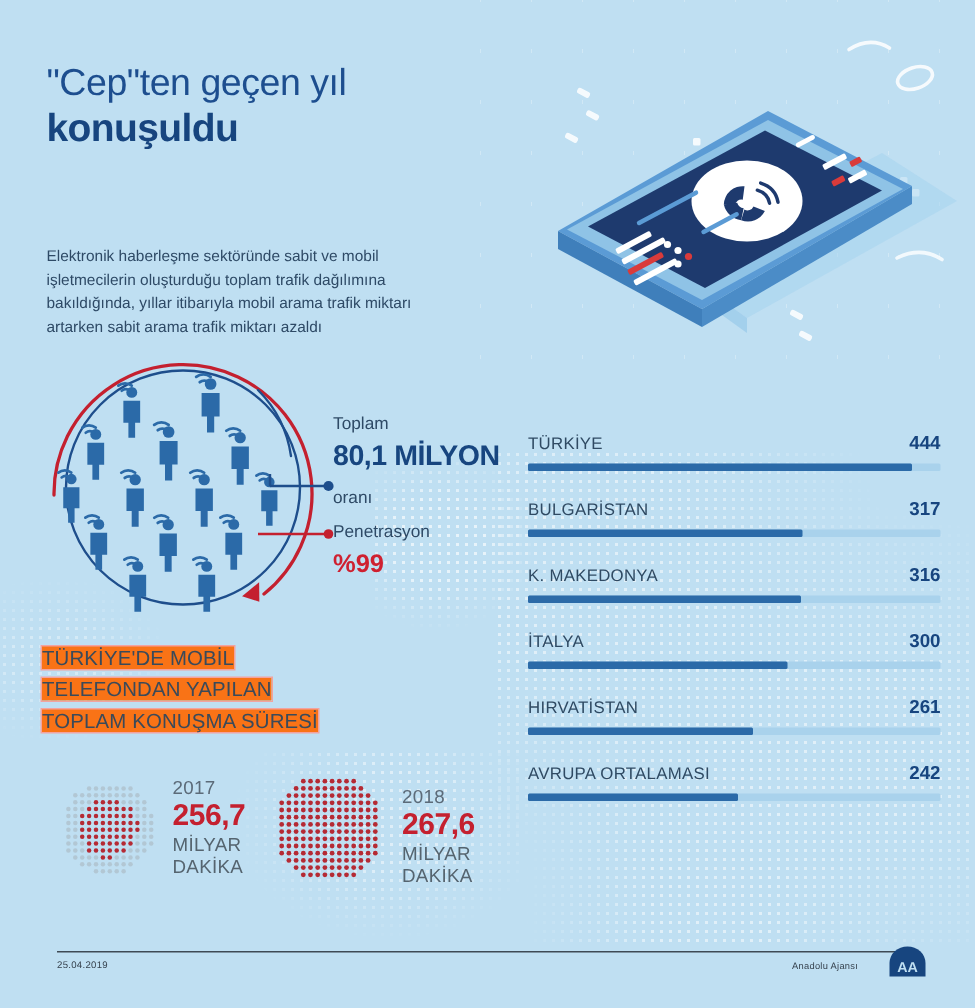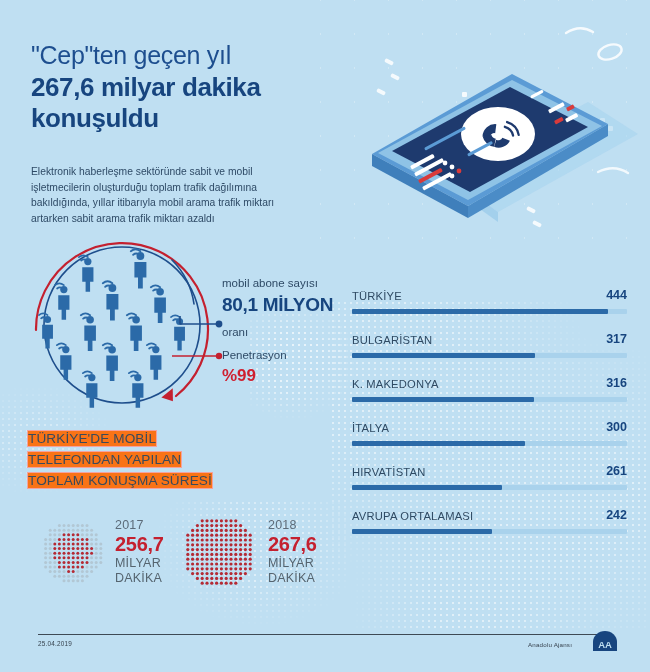--- a/index.html
+++ b/index.html
@@ -74,21 +74,21 @@
   .row-val{font-size:12.5px;font-weight:bold;color:#17457f;}
   .track{position:relative;height:5px;margin-top:7px;background:#a9d2ec;border-radius:1px;}
   .fill{position:absolute;left:0;top:0;height:5px;background:#2b6aa8;border-radius:1px;}
 
   
   .tr-block{position:absolute;left:28px;top:428px;width:300px;}
   .tr-title{font-size:13.6px;line-height:21px;color:#3a4a5a;letter-spacing:.1px;}
   .tr-title span.hi{background:#f97316;box-shadow:0 0 0 1px #f2a3a0;}
 
   .years{position:absolute;left:24px;top:512px;width:310px;height:92px;}
-  .year{position:absolute;display:flex;align-items:center;}
+  .year{position:absolute;display:flex;align-items:flex-end;}
   .year.y2017{left:14px;top:6px;}
   .year.y2018{left:155px;top:0px;}
   .ylabels{margin-left:9px;}
   .ylab{font-size:12.5px;color:#5c6b79;letter-spacing:.2px;}
   .ynum{font-size:20px;font-weight:bold;color:#c4202f;line-height:23px;margin-top:1px;letter-spacing:-.3px;}
   .yunit{font-size:12.5px;color:#55646f;line-height:15px;letter-spacing:.2px;}
 
   
   .foot-rule{position:absolute;left:38px;top:634px;width:574px;height:1px;background:#3e4a55;}
   .foot-date{position:absolute;left:38px;top:640px;font-size:6.4px;color:#36424e;letter-spacing:.2px;}
@@ -119,21 +119,20 @@
       <rect x="462" y="92" width="5" height="5" rx="1"></rect>
       <rect x="470" y="100" width="5" height="5" rx="1"></rect>
       <rect x="462" y="108" width="5" height="5" rx="1"></rect>
       <rect x="600" y="118" width="5" height="5" rx="1"></rect>
       <rect x="608" y="126" width="5" height="5" rx="1"></rect>
     </g>
   </svg>
 
   <div class="headline">
     <div class="hl-1">"Cep"ten geçen yıl</div>
-    <div class="hl-2">267,6 milyar dakika</div>
     <div class="hl-3">konuşuldu</div>
   </div>
   <div class="lede">Elektronik haberleşme sektöründe sabit ve mobil işletmecilerin oluşturduğu toplam trafik dağılımına bakıldığında, yıllar itibarıyla mobil arama trafik miktarı artarken sabit arama trafik miktarı azaldı</div>
 
   <div class="phone-wrap">
     <svg width="290" height="215" viewBox="0 0 290 215">
 
       <g opacity=".55">
         <path d="M96 146 L236 72 L286 104 L146 182 Z" fill="#a6d3ef"></path>
         <path d="M96 146 L146 182 L146 192 L96 156 Z" fill="#8cc3e8"></path>
@@ -281,21 +280,21 @@
           </g>
       </g>
 
       <path d="M158 86 L196 86" fill="none" stroke="#1e4e8c" stroke-width="1.6"></path>
       <path d="M158 86 L158 78" fill="none" stroke="#1e4e8c" stroke-width="1.6"></path>
       <circle cx="197" cy="86" r="3.4" fill="#1e4e8c"></circle>
       <path d="M150 118 L196 118" fill="none" stroke="#c4202f" stroke-width="1.6"></path>
       <circle cx="197" cy="118" r="3.2" fill="#c4202f"></circle>
     </svg>
     <div class="subs-txt">
-      <div class="subs-label">mobil abone sayısı</div>
+      <div class="subs-label">Toplam</div>
       <div class="subs-big">80,1 MİLYON</div>
       <div class="pen-label">oranı</div>
       <div class="pen-label">Penetrasyon</div>
       <div class="pen-big">%99</div>
     </div>
   </div>
 
   <div class="chart">
     <div class="rows" id="chart-rows">
         <div class="row">

